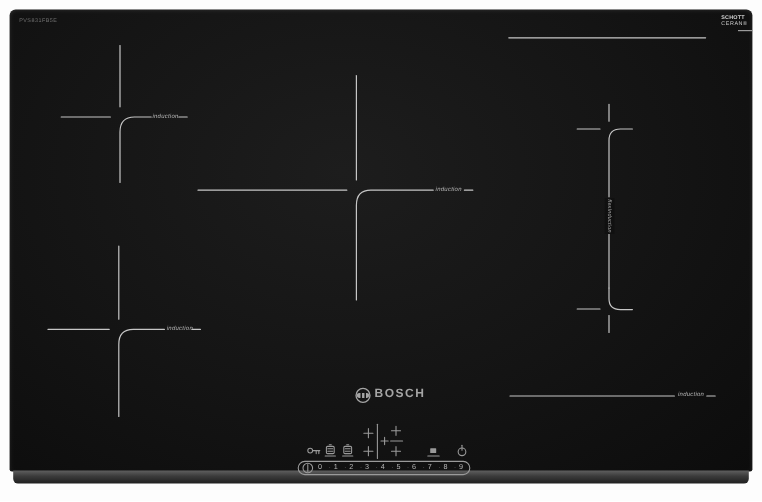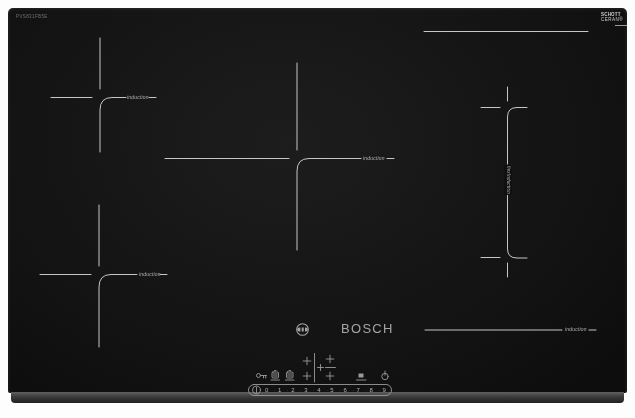--- a/index.html
+++ b/index.html
@@ -36,21 +36,21 @@
     position:absolute;left:16px;top:14px;font-size:4.5px;letter-spacing:.4px;
     color:#8a8a8a;opacity:.8;
   }
   #schott{position:absolute;left:601px;top:12px;width:26px;color:#d0d0d0;text-align:left;}
   #schott .l1{font-size:4.5px;font-weight:bold;letter-spacing:.2px;line-height:5px;}
   #schott .l2{font-size:4.5px;letter-spacing:.5px;line-height:5px;}
   #schott .mark{width:12px;height:1.5px;background:#9a9a9a;margin:2.5px 0 0 auto;}
   
   #bosch-logo{position:absolute;left:294px;top:322px;display:flex;align-items:center;gap:4px;}
   #bosch-logo .word{
-    font-size:13px;font-weight:normal;letter-spacing:1.3px;color:#a5a5a5;line-height:14px;margin-left:29px;
+    font-size:10px;font-weight:bold;letter-spacing:1.3px;color:#a5a5a5;line-height:14px;
   }
   
   #level-row{
     position:absolute;left:265px;top:386px;width:121px;height:8px;
     display:flex;justify-content:space-between;align-items:center;
   }
   #level-row .lvl{font-size:6px;line-height:8px;color:#b2b2b2;}
   #level-row .lvl + .lvl::before{content:"·";color:#6e6e6e;font-size:5px;margin-right:2.5px;}
 </style>
 </head>

